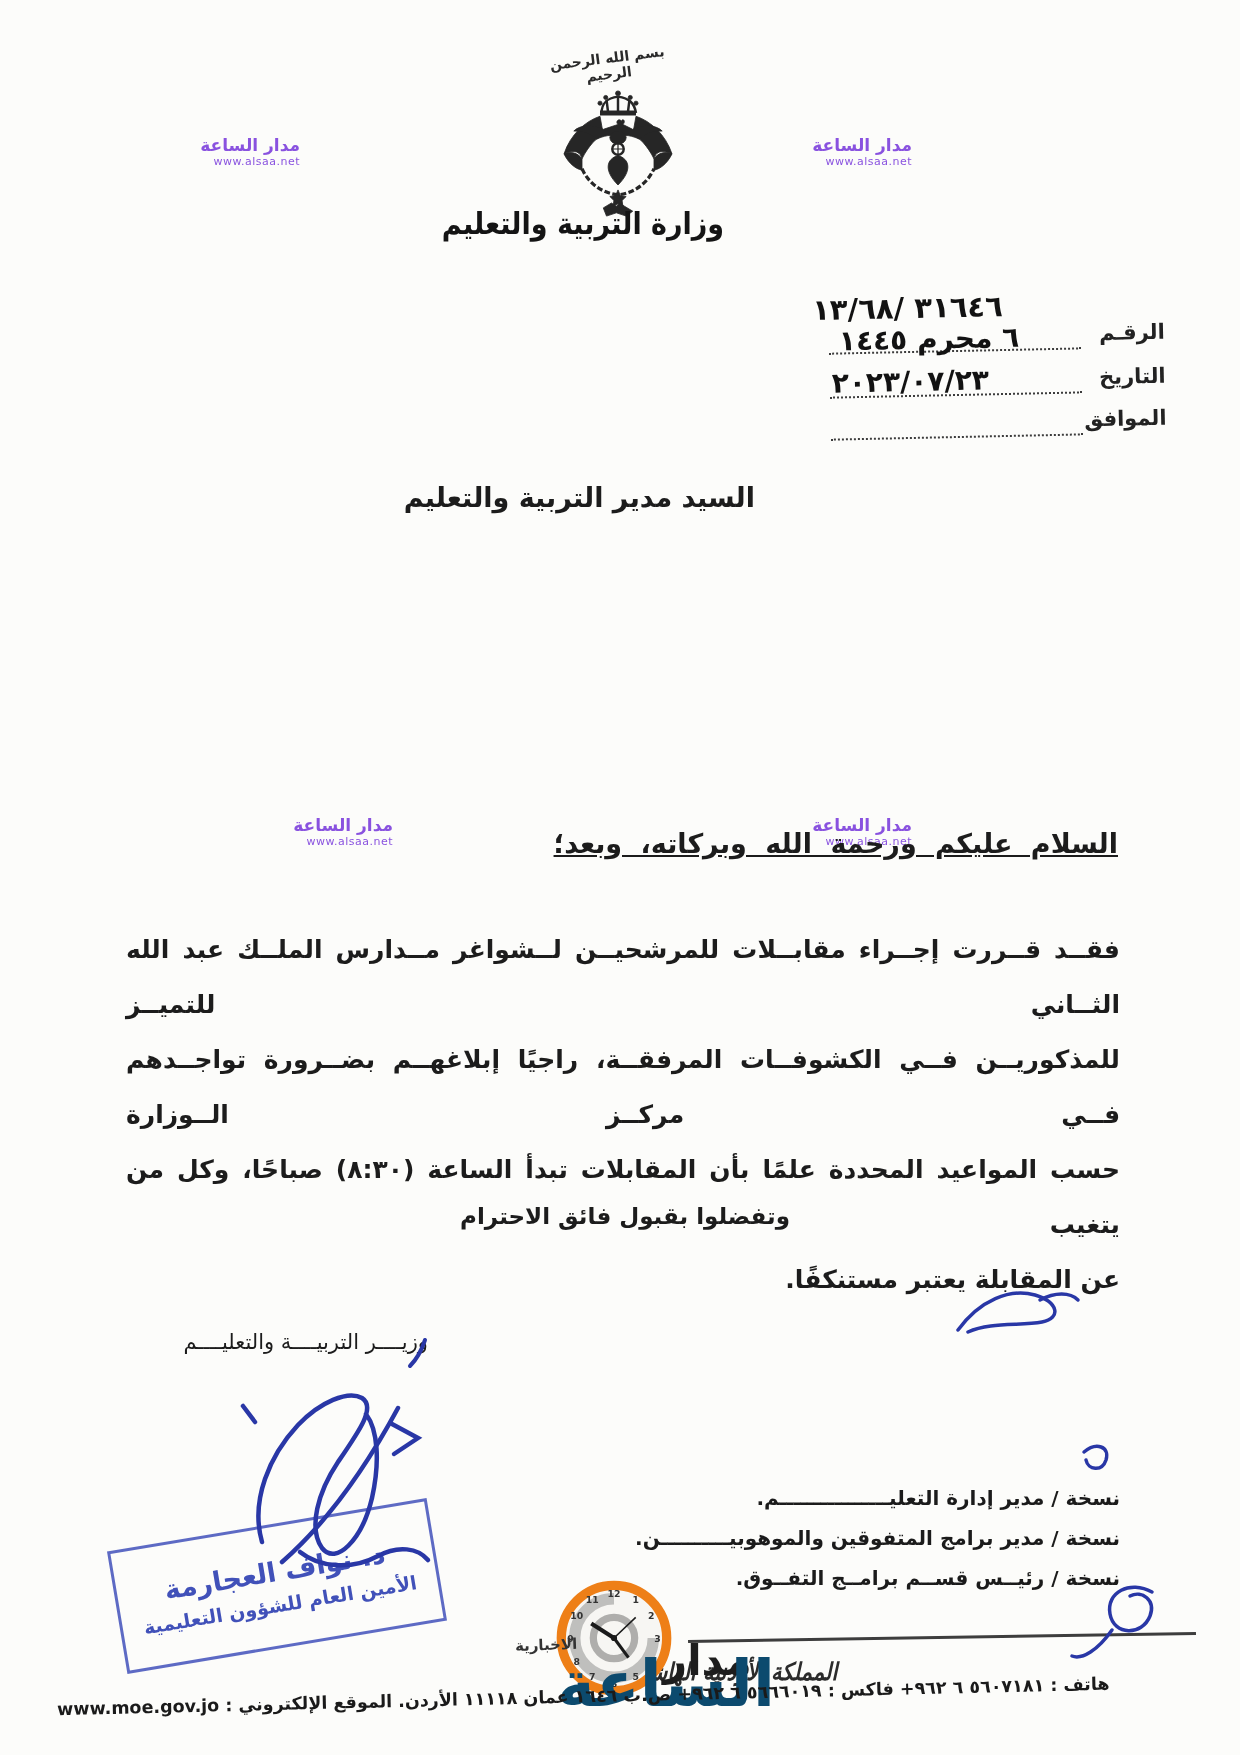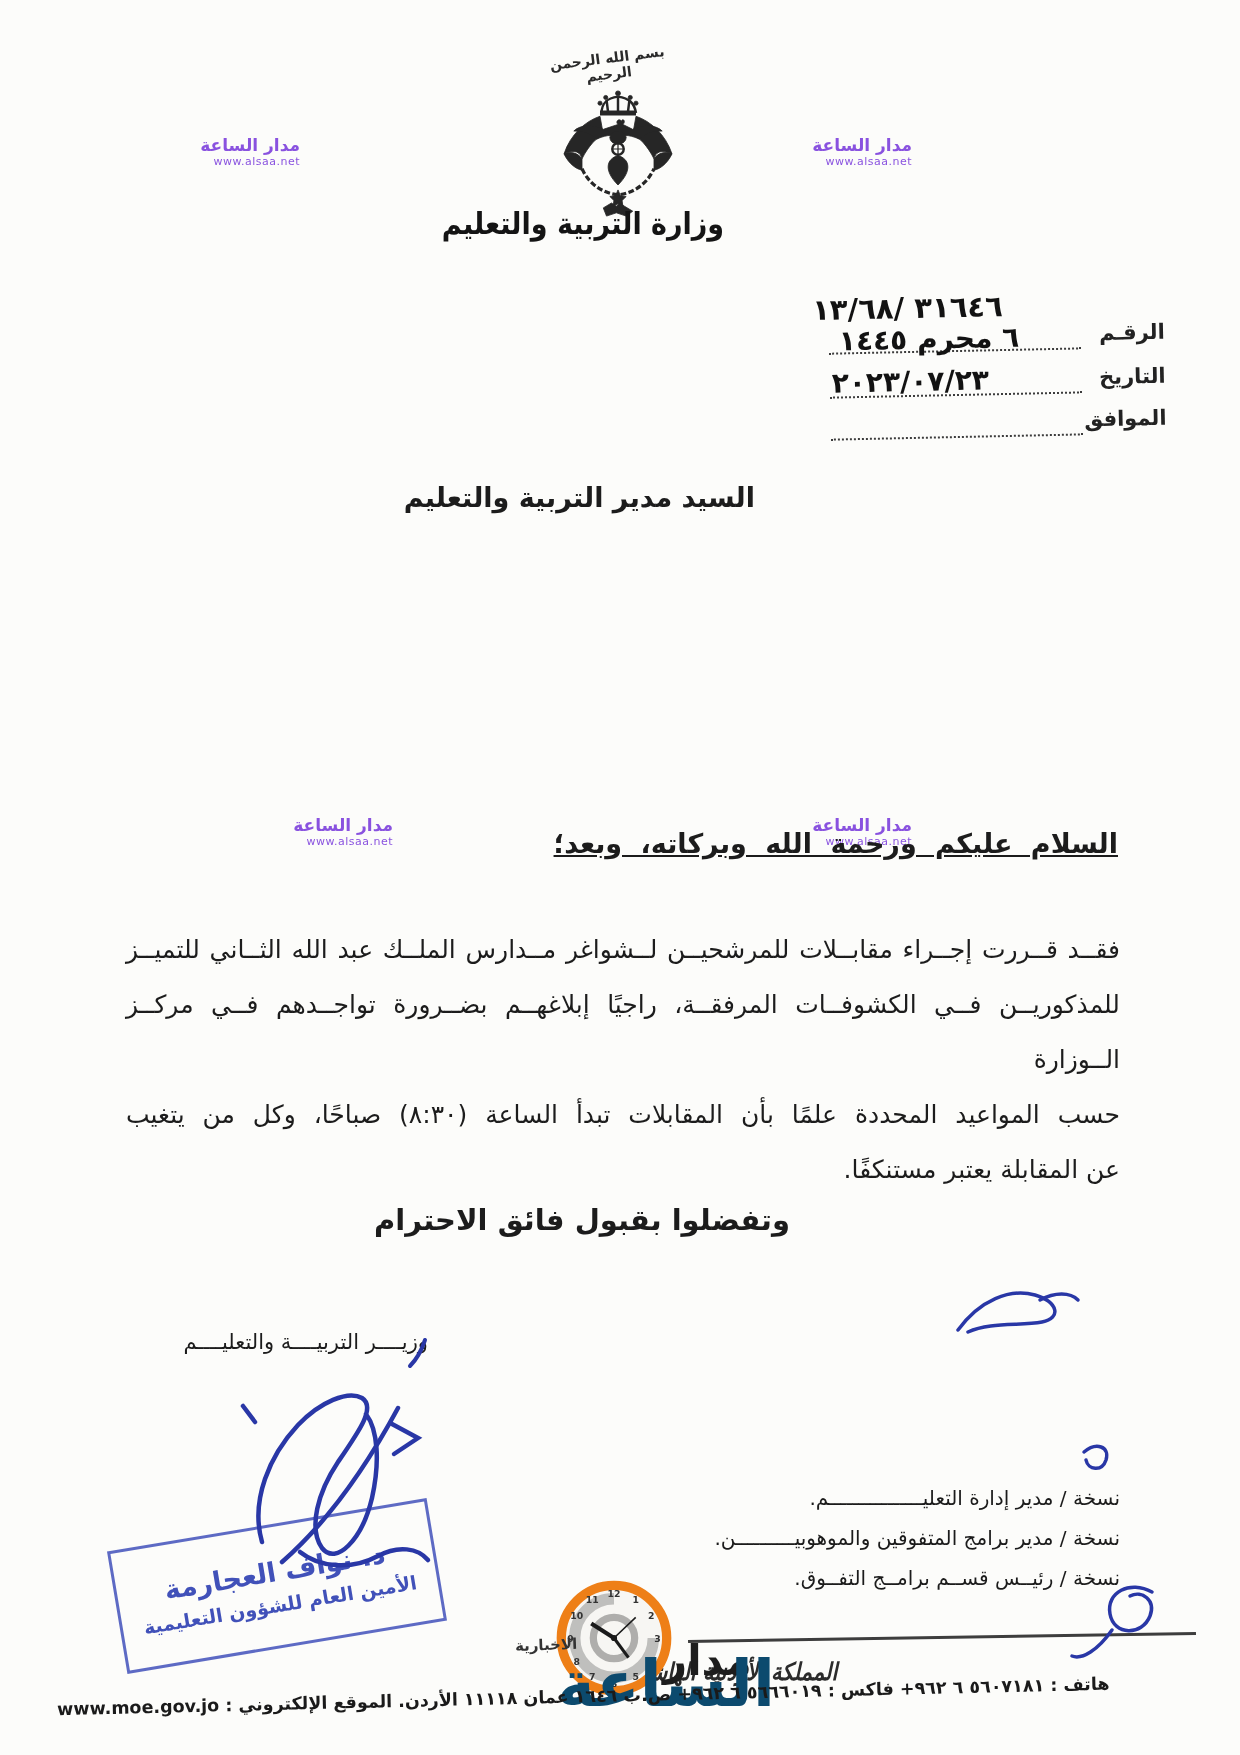--- a/index.html
+++ b/index.html
@@ -26,27 +26,27 @@
   
   .ref-wrap{left:770px;top:280px;width:420px;height:170px;transform:rotate(-1.2deg);transform-origin:90% 10%;}
   .ref-label{position:absolute;left:314px;width:80px;text-align:right;font-size:21px;font-weight:bold;color:#222;}
   .ref-dots{position:absolute;left:58px;width:252px;height:0;border-bottom:2.5px dotted #3c3c3c;}
   .ref-val{position:absolute;font-weight:bold;color:#121212;white-space:nowrap;}
   .ltrnum{direction:ltr;unicode-bidi:embed;display:inline-block;}
   
   .recipient{right:485px;top:482px;font-size:27px;font-weight:bold;white-space:nowrap;}
   .subject{right:650px;top:612px;text-align:right;font-size:27px;font-weight:bold;line-height:49px;white-space:nowrap;}
   .greeting{right:122px;top:828px;font-size:27px;font-weight:bold;word-spacing:9px;white-space:nowrap;text-decoration:underline;}
-  .bodytext{right:120px;top:922px;width:994px;font-size:25px;font-weight:normal;line-height:55px;}
+  .bodytext{right:120px;top:922px;width:994px;font-size:25px;font-weight:bold;line-height:55px;}
   .bodytext .bline{text-align:justify;text-align-last:justify;}
   .bodytext .bline:last-child{text-align:right;text-align-last:right;}
-  .closing{right:450px;top:1203px;font-size:29px;font-weight:bold;white-space:nowrap;}
+  .closing{right:450px;top:1203px;font-size:23px;font-weight:bold;white-space:nowrap;}
   .signer{right:812px;top:1330px;font-size:21px;font-weight:normal;white-space:nowrap;}
   
-  .copies{right:120px;top:1478px;text-align:right;font-size:20px;font-weight:normal;line-height:40px;color:#1b1b1b;white-space:nowrap;}
+  .copies{right:120px;top:1478px;text-align:right;font-size:20px;font-weight:bold;line-height:40px;color:#1b1b1b;white-space:nowrap;}
   
   .stamp{left:115px;top:1524px;width:318px;height:118px;transform:rotate(-9.5deg);
     border:3.5px solid rgba(58,74,184,.88);display:flex;flex-direction:column;justify-content:center;
     align-items:center;color:#3345b5;opacity:.93;background:transparent;}
   .stamp .s-name{font-size:27px;font-weight:bold;letter-spacing:1px;}
   .stamp .s-title{font-size:19px;font-weight:bold;margin-top:7px;}
   
   .sep-line{left:688px;top:1636px;width:508px;height:2.5px;background:#3d3d3d;transform:rotate(-0.9deg);}
   .kingdom{left:620px;top:1660px;font-size:21px;font-weight:bold;font-style:italic;color:#2b2b2b;
     transform:scaleY(1.15);z-index:1;white-space:nowrap;}

